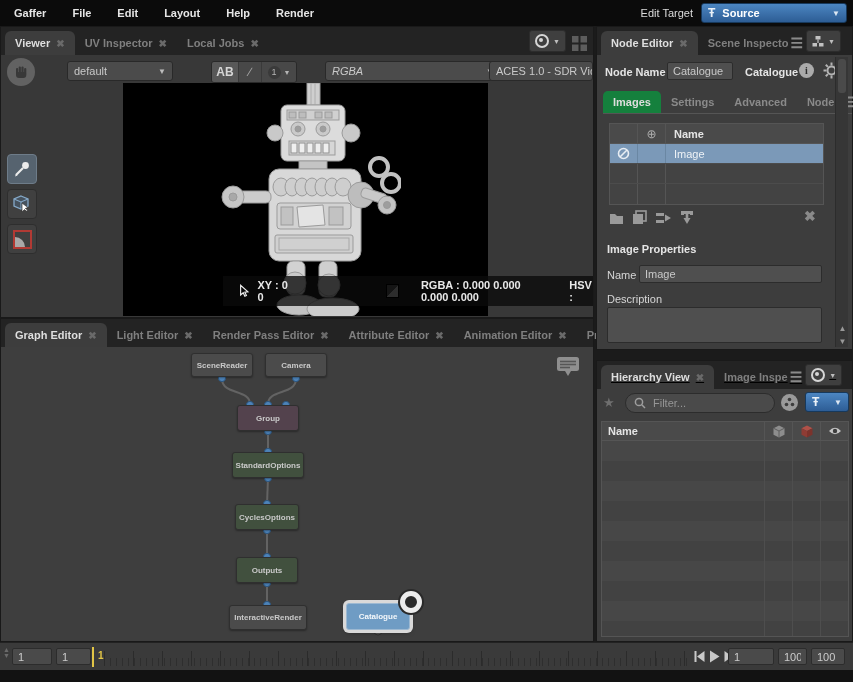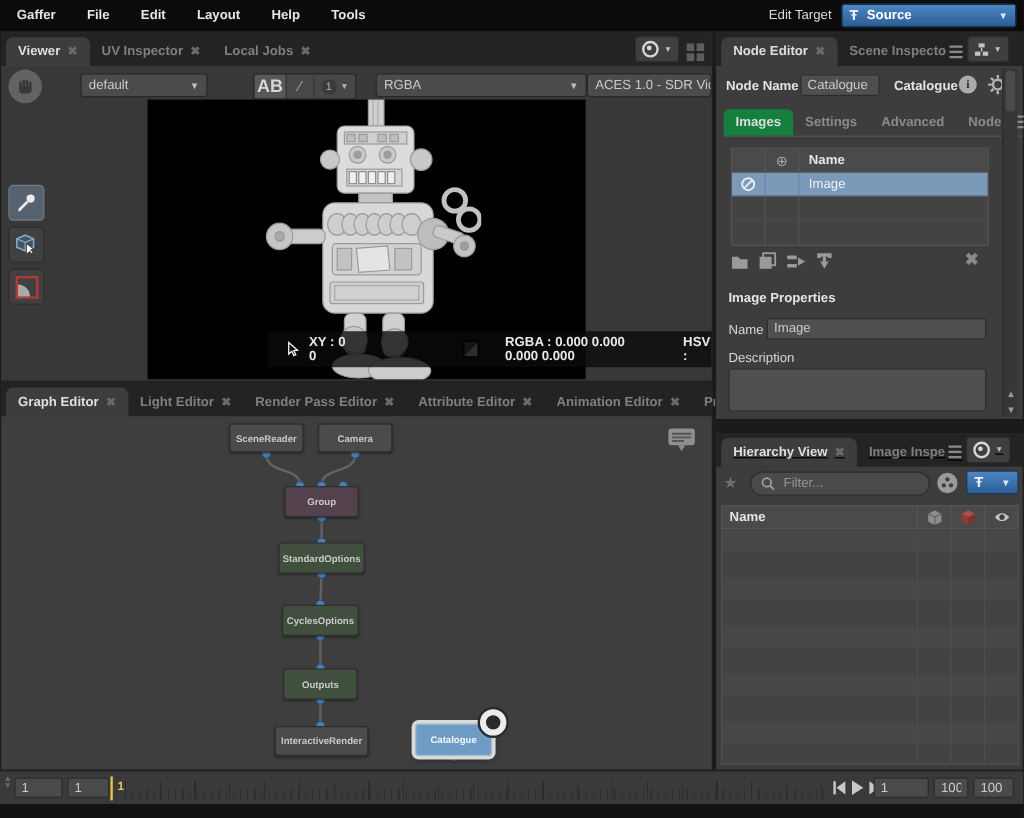--- a/index.html
+++ b/index.html
@@ -109,21 +109,21 @@
 <body>
 
 <div class="app">
 
   <div class="menubar">
     <span class="menu-item">Gaffer</span>
     <span class="menu-item">File</span>
     <span class="menu-item">Edit</span>
     <span class="menu-item">Layout</span>
     <span class="menu-item">Help</span>
-    <span class="menu-item">Tools</span>
+    <span class="menu-item">Render</span>
     <div class="menubar-right">
       <span class="edit-target-label">Edit Target</span>
       <div class="source-btn">
         <span class="funnel-glyph">Ŧ</span>
         <span>Source</span>
         <span class="arrow">▼</span>
       </div>
     </div>
   </div>
 
@@ -164,28 +164,28 @@
               <rect x="11.1" y="4" width="2.2" height="7" rx="1"></rect>
           <rect x="3" y="8" width="10.3" height="6" rx="3"></rect>
             </g>
         </svg>
       </div>
       <div class="select abs" style="left:66px;top:6px;width:106px;">
         <span>default</span>
         <span class="arrow">▼</span>
       </div>
       <div class="abs" style="left:210px;top:6px;height:20px;display:flex;border:1px solid #292929;border-radius:3px;overflow:hidden;">
-        <div style="width:26px;background:#585858;display:flex;align-items:center;justify-content:center;color:#d6d6d6;font-size:15px;font-weight:bold;">AB</div>
+        <div style="width:26px;background:#585858;display:flex;align-items:center;justify-content:center;color:#d6d6d6;font-size:12px;font-weight:bold;">AB</div>
         <div style="width:22px;background:#484848;display:flex;align-items:center;justify-content:center;color:#a9a9a9;font-size:12px;border-left:1px solid #3a3a3a;">∕</div>
         <div style="width:34px;background:#484848;display:flex;align-items:center;justify-content:center;gap:3px;border-left:1px solid #3a3a3a;">
           <span style="width:13px;height:13px;border-radius:50%;background:#3a3a3a;color:#b5b5b5;font-size:9px;display:flex;align-items:center;justify-content:center;">1</span>
           <span style="font-size:7px;color:#b5b5b5;">▼</span>
         </div>
       </div>
-      <div class="select abs" style="left:312px;top:6px;width:176px;">
+      <div class="select abs" style="left:324px;top:6px;width:176px;font-style:italic;">
         <span>RGBA</span>
         <span class="arrow">▼</span>
       </div>
       <div class="select abs" style="left:488px;top:6px;width:104px;overflow:hidden;white-space:nowrap;">
         <span>ACES 1.0 - SDR Video</span>
       </div>
 
       <div class="toolbtn abs selected" style="left:6px;top:99px;">
         <svg width="18" height="18" viewBox="0 0 18 18">
           <line x1="3" y1="15" x2="10" y2="8" stroke="#ececec" stroke-width="2.2"></line>

